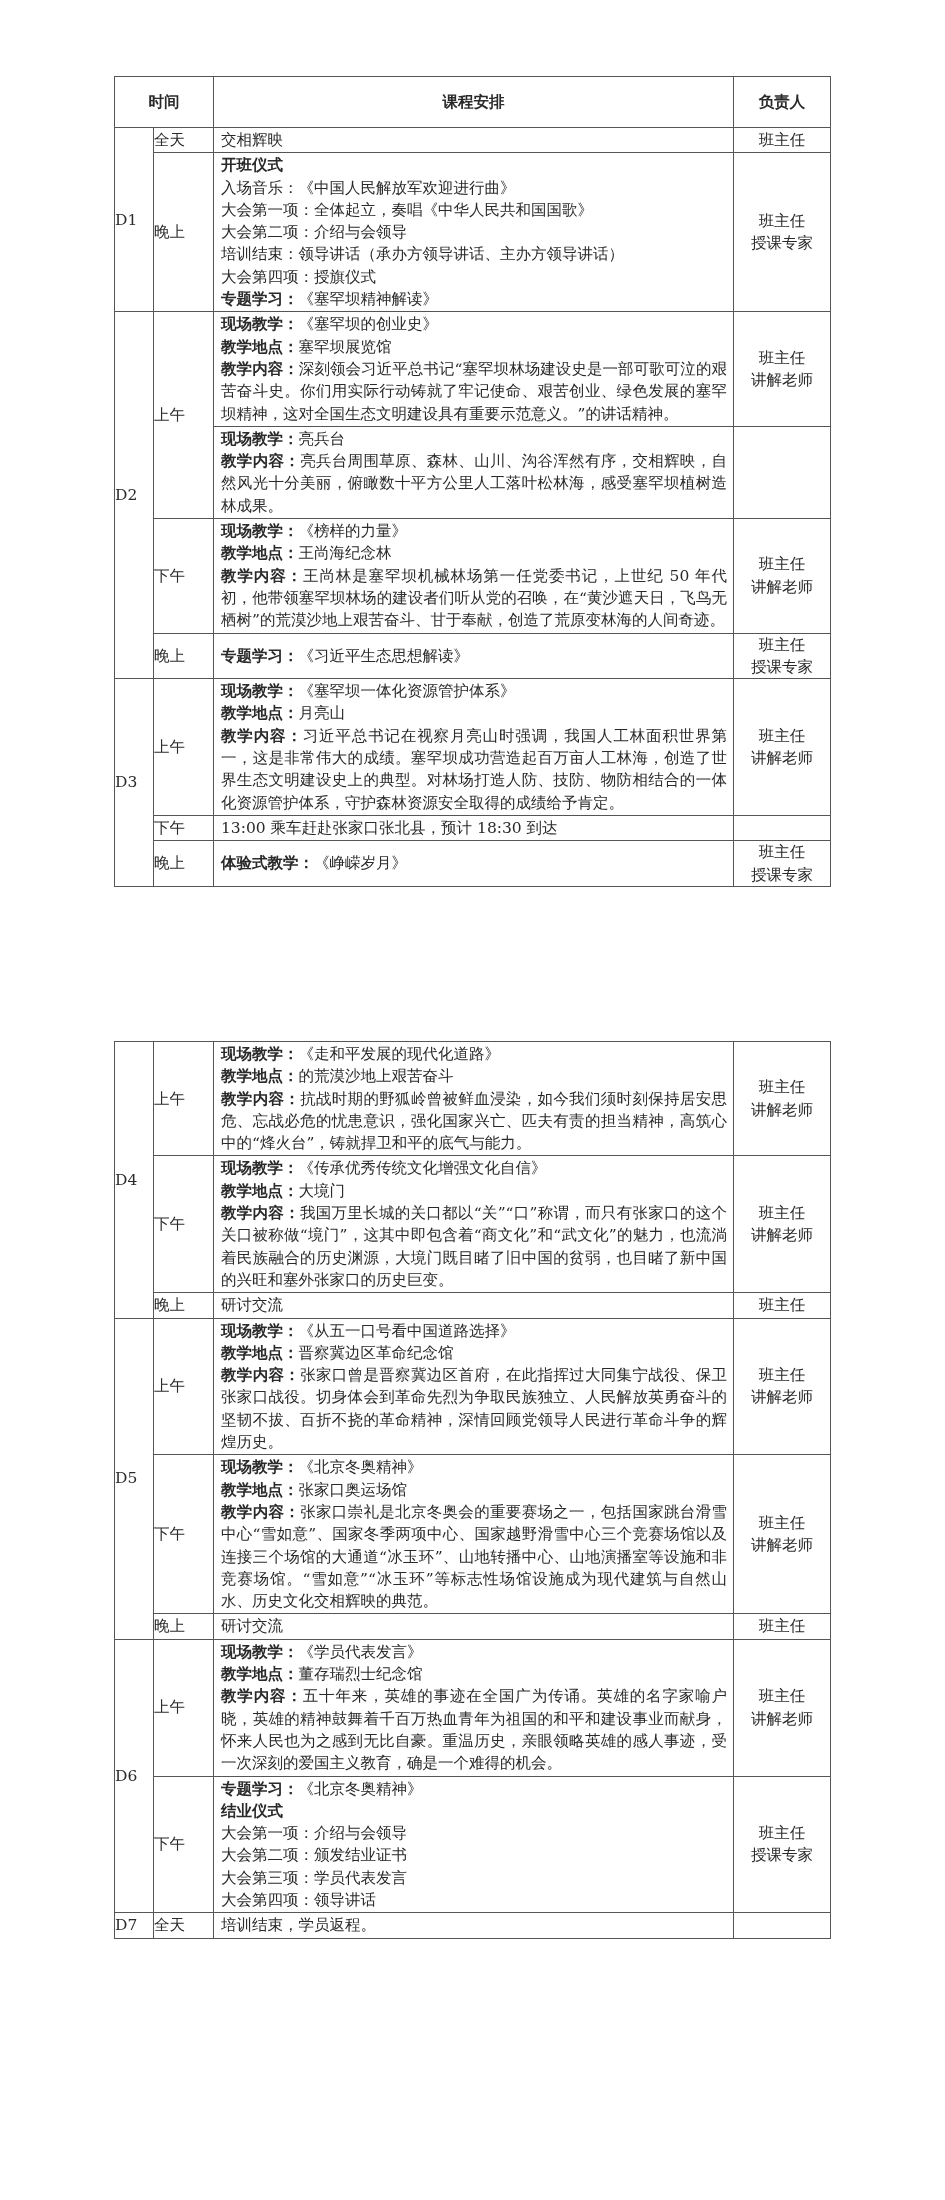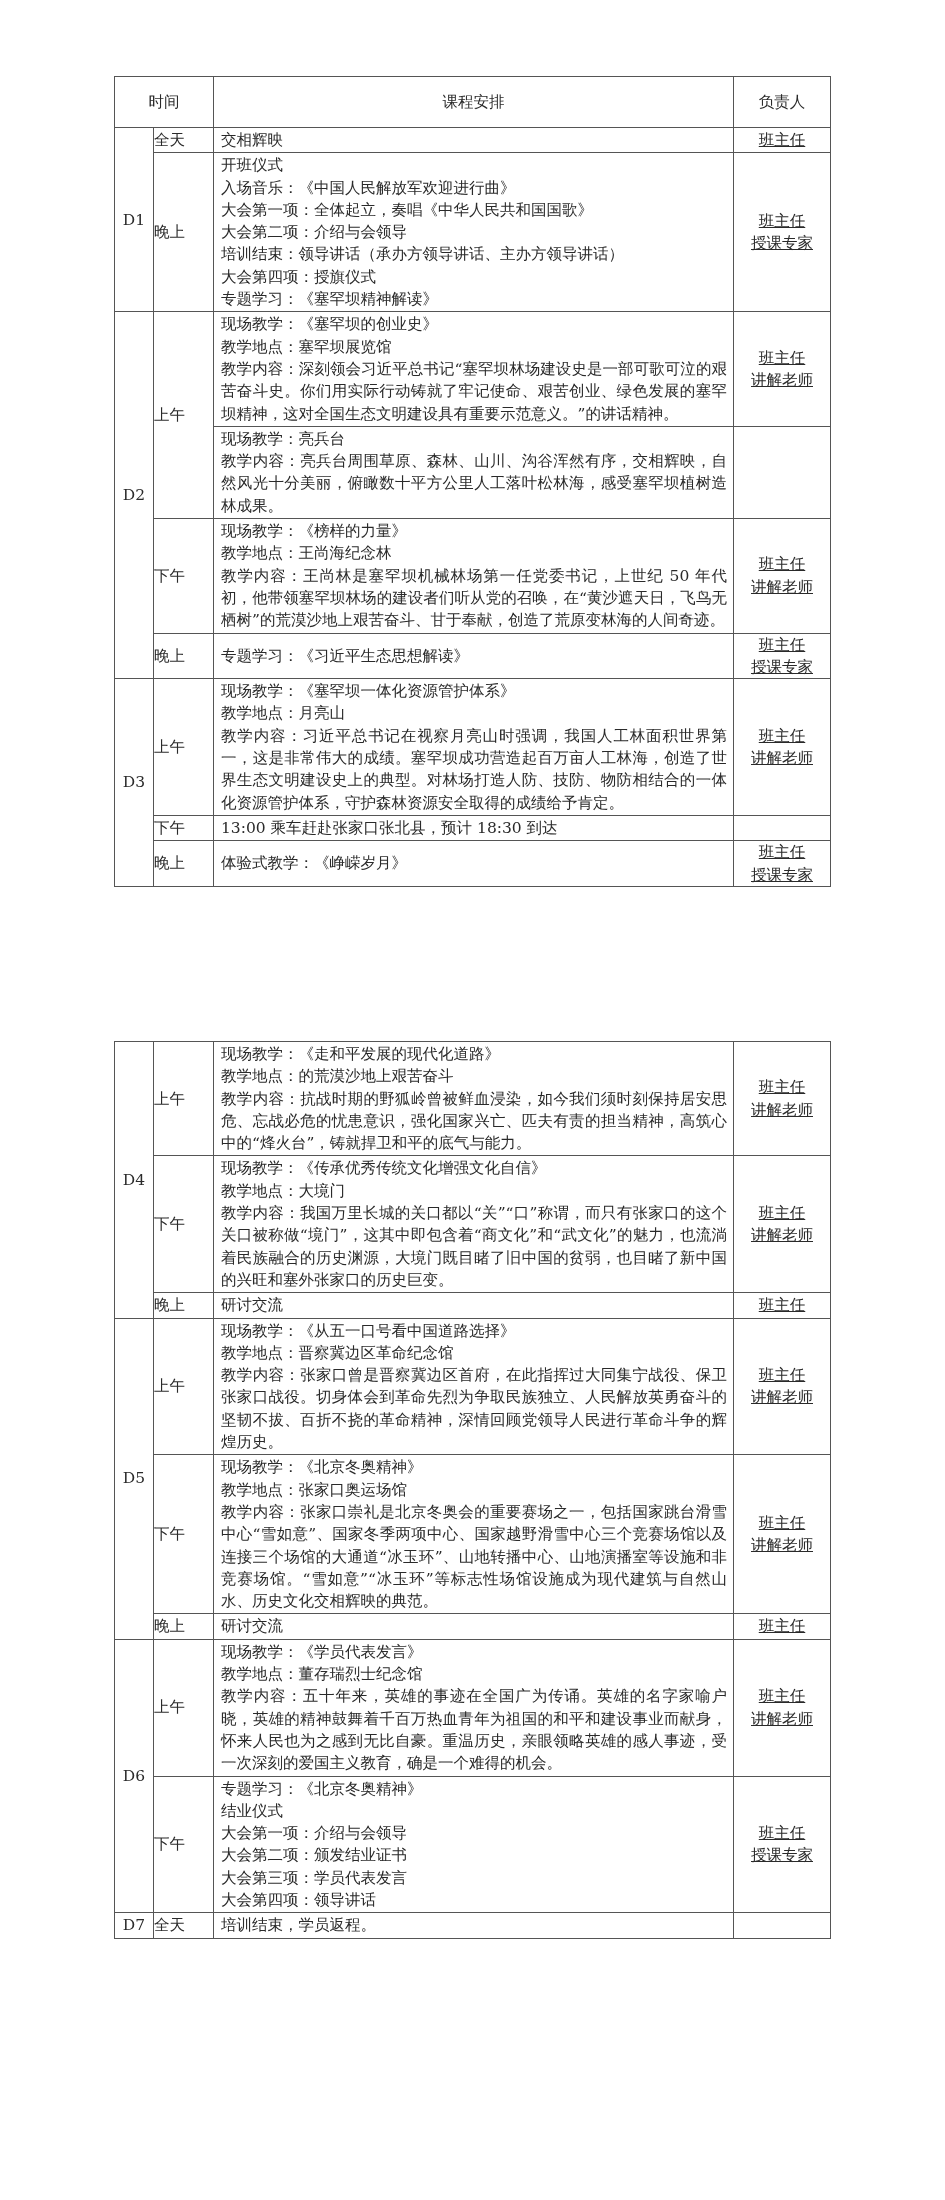--- a/index.html
+++ b/index.html
@@ -1,27 +1,27 @@
 <!DOCTYPE html>
 <html><head>
 <meta charset="utf-8">
 <style>
   html, body { margin: 0; padding: 0; background: #ffffff; }
   body { width: 945px; height: 2200px; position: relative; font-family: "DejaVu Serif", "Liberation Serif", serif; color: #2a2a2a; }
   .tbl { position: absolute; left: 114px; width: 716px; border-collapse: collapse; table-layout: fixed; }
   .tbl td, .tbl th { border: 1.3px solid #555; padding: 0; font-size: 15.5px; line-height: 22.3px; vertical-align: middle; }
   #t1 { top: 76px; }
   #t2 { top: 1041px; }
-  .c-day { width: 39px; text-align: center; }
+  .c-day { width: 39px; }
   .c-per { width: 58px; }
   .c-con { width: 520px; text-align: left; padding: 1px 6px 1px 7px !important; text-align: justify; }
-  .c-res { width: 97px; text-align: center; text-decoration: underline; }
-  th { font-weight: normal; height: 50px; font-size: 16px; }
+  .c-res { width: 97px; text-align: center; }
+  th { font-weight: bold; height: 50px; font-size: 16px; }
   .line { display: block; }
-  .lbl { font-weight: normal; }
+  .lbl { font-weight: bold; }
 </style>
 </head>
 <body>
 
 <table class="tbl" id="t1">
   <colgroup>
       <col style="width:39px">
       <col style="width:60px">
       <col style="width:520px">
       <col style="width:97px">

